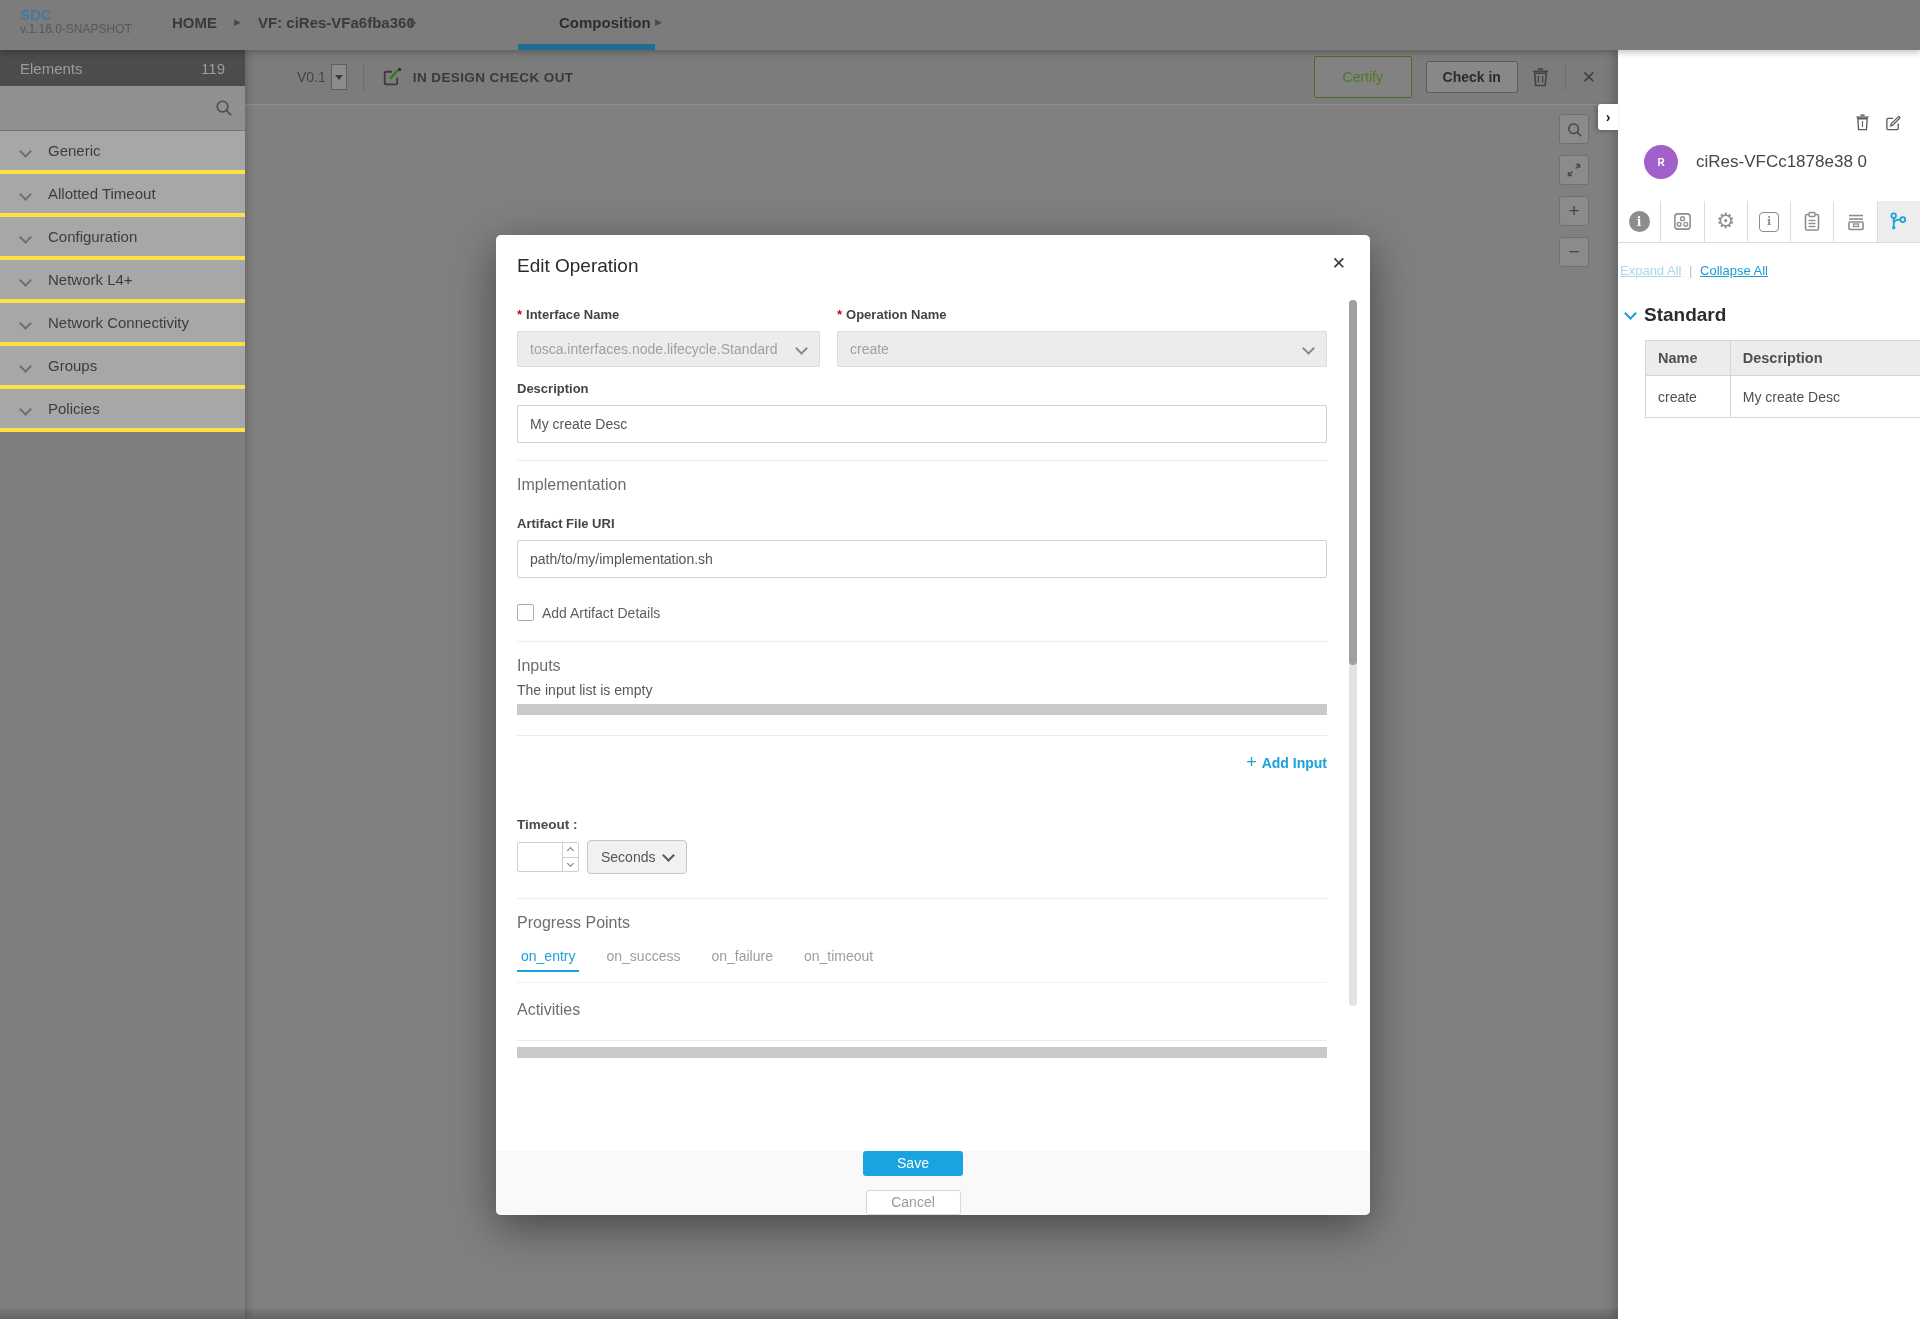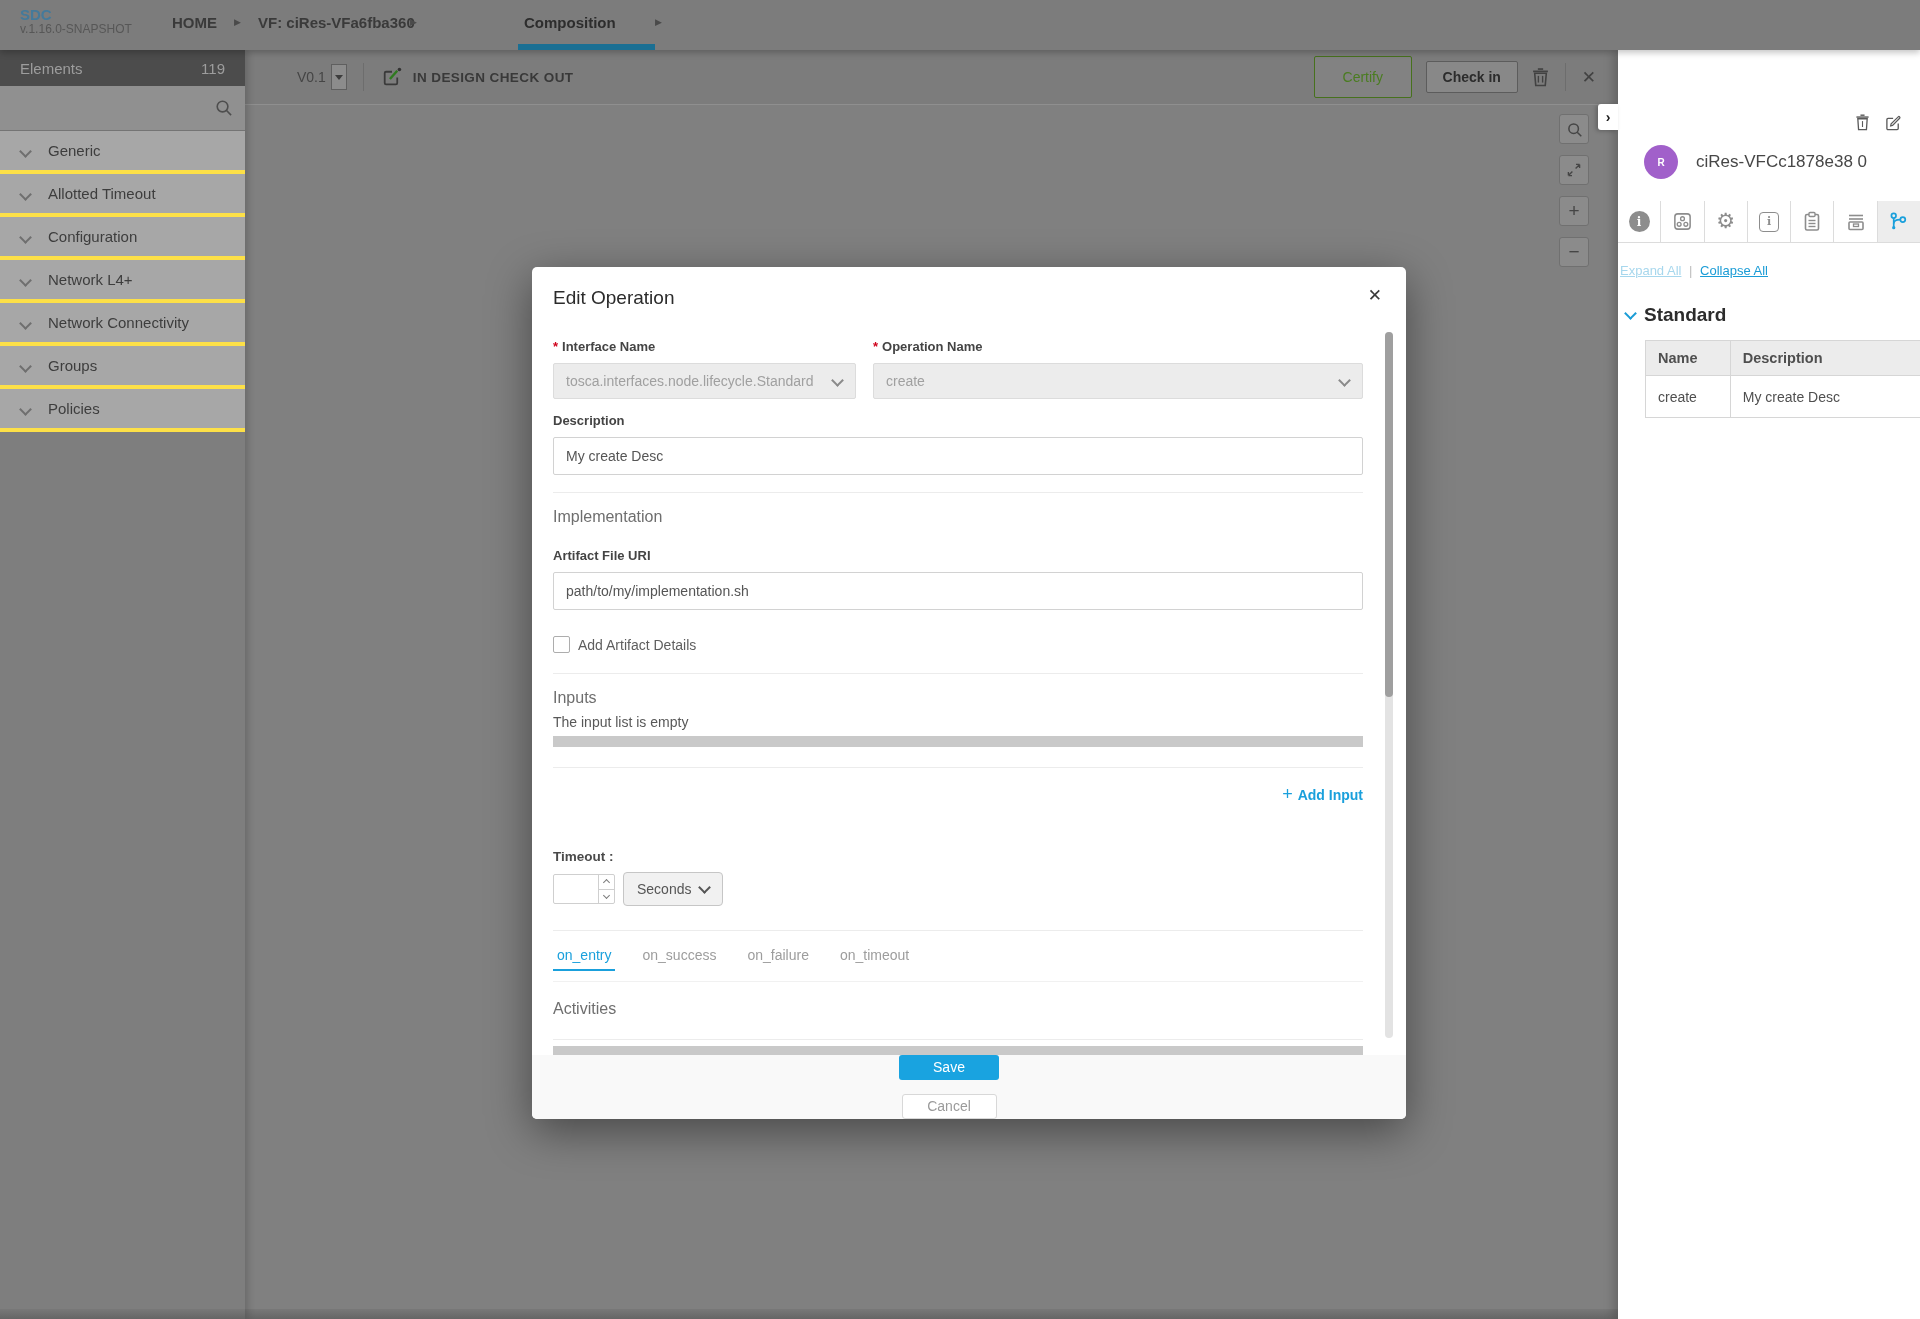--- a/index.html
+++ b/index.html
@@ -75,21 +75,21 @@
   .rp-table{margin:14px 0 0 27px;border:1px solid #d6d6d6;border-right:none;font-size:14px;}
   .rp-tr{display:flex;}
   .rp-tr.head{background:#ececec;color:#333;font-weight:600;font-size:14.5px;}
   .rp-tr.head .rp-td{height:35px;}
   .rp-td{height:41px;display:flex;align-items:center;padding-left:12px;border-bottom:1px solid #d6d6d6;box-sizing:border-box;color:#4f4f4f;}
   .rp-td.c1{width:85px;border-right:1px solid #d6d6d6;}
   .rp-td.c2{width:190px;}
   .rp-tr:last-child .rp-td{border-bottom:none;background:#fff;}
 
   
-  .modal{position:absolute;left:532px;top:235px;width:874px;height:852px;background:#fff;border-radius:5px;box-shadow:0 12px 45px rgba(0,0,0,.45);z-index:40;box-sizing:border-box;margin-top:32px;}
+  .modal{position:absolute;left:496px;top:235px;width:874px;height:980px;background:#fff;border-radius:5px;box-shadow:0 12px 45px rgba(0,0,0,.45);z-index:40;box-sizing:border-box;}
   .m-head{position:relative;padding:20px 24px 0 21px;}
   .m-title{font-size:19px;color:#2b2b2b;font-weight:500;}
   .m-close{position:absolute;right:24px;top:18px;font-size:17px;color:#3a3a3a;cursor:pointer;font-family:"DejaVu Sans",sans-serif;}
   .m-body{padding:30px 43px 0 21px;}
   .f-row{display:flex;gap:17px;}
   .f-col1{width:303px;}
   .f-col2{flex:1;}
   .f-label{font-size:13px;font-weight:700;color:#444;margin-bottom:9px;}
   .req{color:#d0021b;margin-right:4px;}
   .sel{position:relative;height:34px;background:#ececec;border:1px solid #dcdcdc;border-radius:2px;display:flex;align-items:center;padding:0 30px 0 12px;font-size:14px;color:#a0a0a0;white-space:nowrap;overflow:hidden;}
@@ -130,21 +130,21 @@
 
   <div class="topbar">
     <div class="logo">
       <span class="t">SDC</span>
       <span class="v">v.1.16.0-SNAPSHOT</span>
     </div>
     <span class="crumb" style="left:172px">HOME</span>
     <span class="crumb-arrow" style="left:234px">▶</span>
     <span class="crumb" style="left:258px">VF: ciRes-VFa6fba360</span>
     <span class="crumb-arrow" style="left:410px">▶</span>
-    <span class="crumb active" style="left:524px">Composition</span>
+    <span class="crumb active" style="left:559px">Composition</span>
     <span class="crumb-arrow" style="left:655px">▶</span>
     <div class="active-underline"></div>
   </div>
 
   <div class="canvas"></div>
 
   <div class="subbar">
     <span class="ver">V0.1</span>
     <span class="ver-btn">
         <span class="tri"></span>
@@ -383,20 +383,21 @@
                 <span></span>
               </div>
           </div>
         </div>
         <div class="secbtn">
           <span>Seconds</span>
           <span class="chev"></span>
         </div>
       </div>
       <div class="divider" style="margin-top:24px"></div>
+      <div class="sec-title">Progress Points</div>
       <div class="ptabs">
         <span class="ptab active">on_entry</span>
         <span class="ptab">on_success</span>
         <span class="ptab">on_failure</span>
         <span class="ptab">on_timeout</span>
       </div>
       <div class="divider" style="margin-top:10px;border-color:#f1f1f1"></div>
       <div class="sec-title" style="margin-top:18px">Activities</div>
       <div class="divider" style="margin-top:21px"></div>
       <div class="hbar"></div>

